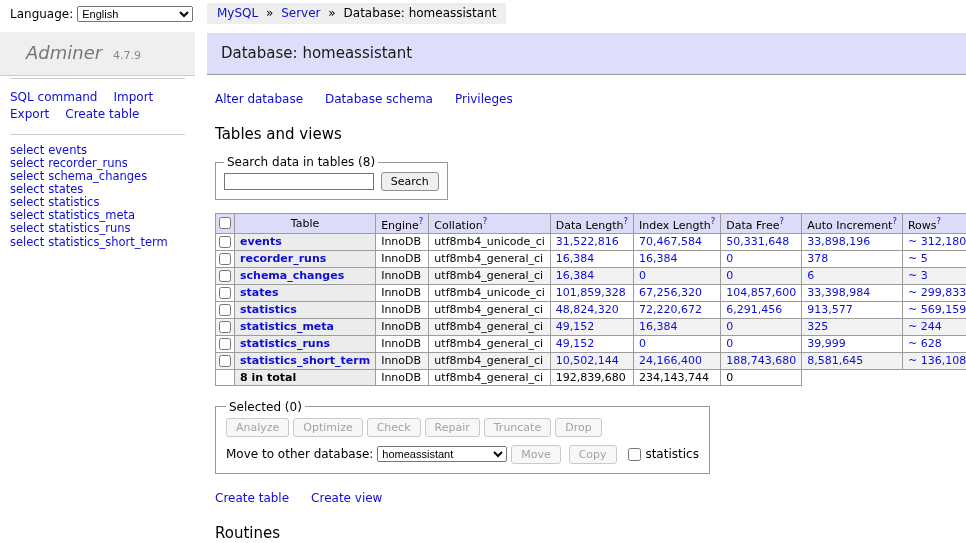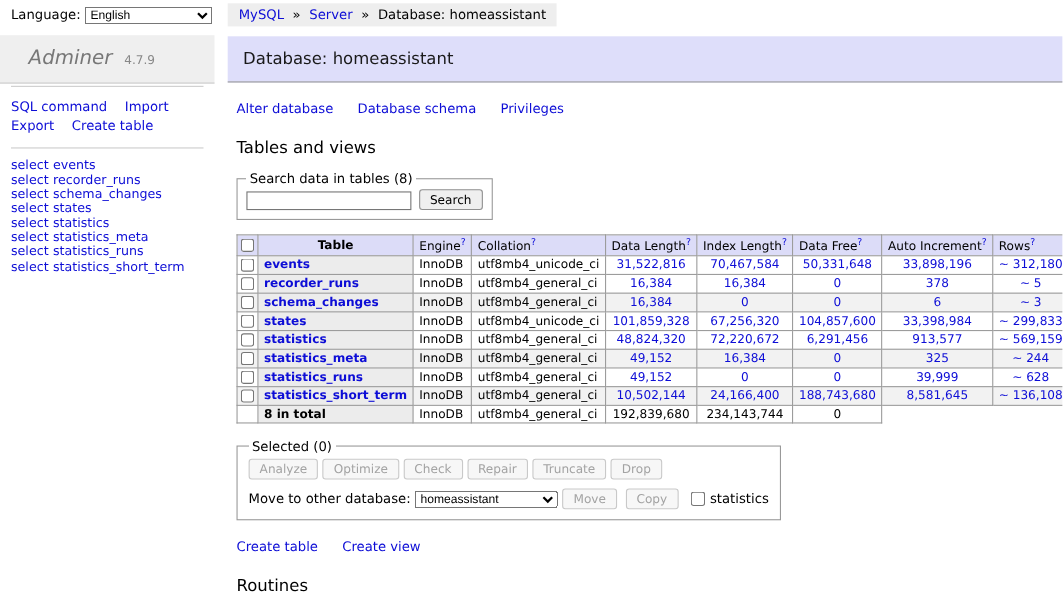--- a/index.html
+++ b/index.html
@@ -40,24 +40,24 @@
 
   fieldset { display:inline-block; border:1px solid #999; margin:12px 0 0; padding:3px 8px 8px; }
   legend { padding:0 3px; font-size:12px; }
   .search-fieldset input[type=text] { width:150px; height:17px; border:1px solid #767676; font-size:11px; }
   .search-fieldset button { margin-left:3px; }
 
   table.db-tables { border-collapse:collapse; margin-top:13px; font-size:11px; }
   .db-tables th, .db-tables td { border:1px solid #9c9c9c; padding:1px 5px; height:16px;
     white-space:nowrap; vertical-align:middle; }
   .db-tables thead th, .db-tables thead td { background:#dcdcf8; font-weight:normal; text-align:left; }
-  .db-tables thead th.col-table { font-weight:bold; text-align:center; }
+  .db-tables thead th.col-table { font-weight:normal; text-align:center; }
   .db-tables tbody th { background:#ececec; text-align:left; }
   .db-tables tbody tr.stripe td { background:#f2f2f2; }
-  .db-tables td.num { text-align:center; }
+  .db-tables td.num { text-align:left; }
   .db-tables td.num a { color:#0d0dd6; }
   .db-tables .check { width:19px; text-align:center; padding:1px 2px; }
   .db-tables sup a { font-size:8.5px; }
   .db-tables tbody th a { font-weight:bold; }
   .db-tables tfoot th { background:#ececec; text-align:left; font-weight:bold; }
   .db-tables tfoot td { background:#fff; }
   .db-tables input[type=checkbox] { width:12px; height:12px; margin:1px; vertical-align:middle; }
   .col-table{min-width:132px;} .col-engine{min-width:46px;} .col-collation{min-width:112px;}
   .col-dlen{min-width:72px;} .col-ilen{min-width:74px;} .col-free{min-width:62px;}
   .col-auto{min-width:88px;} .col-rows{min-width:58px;}

